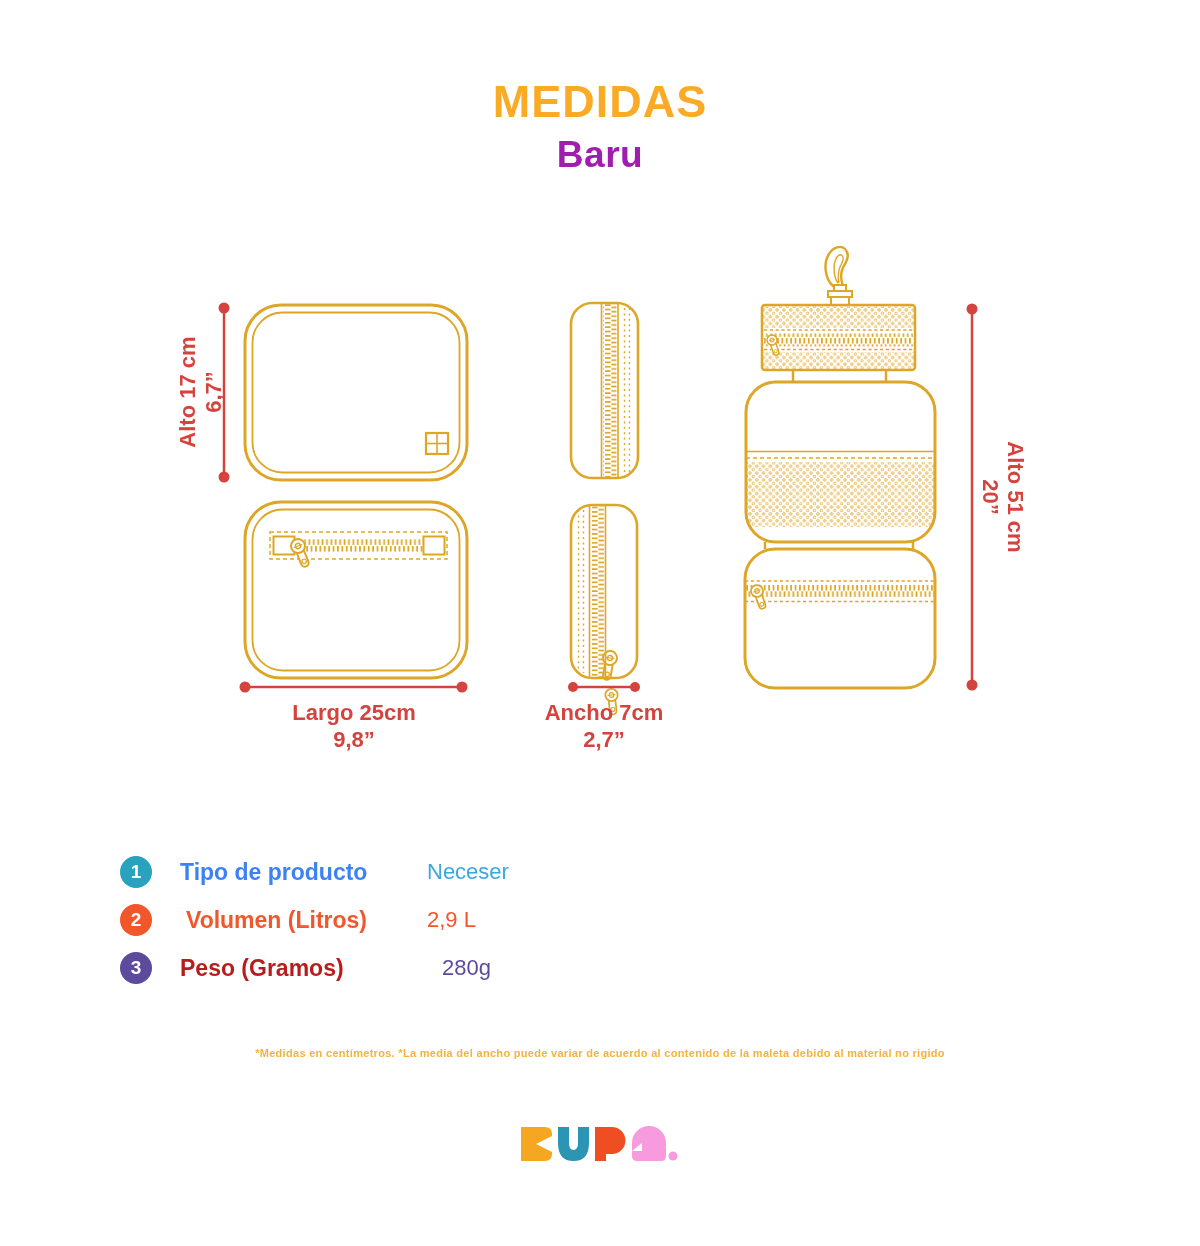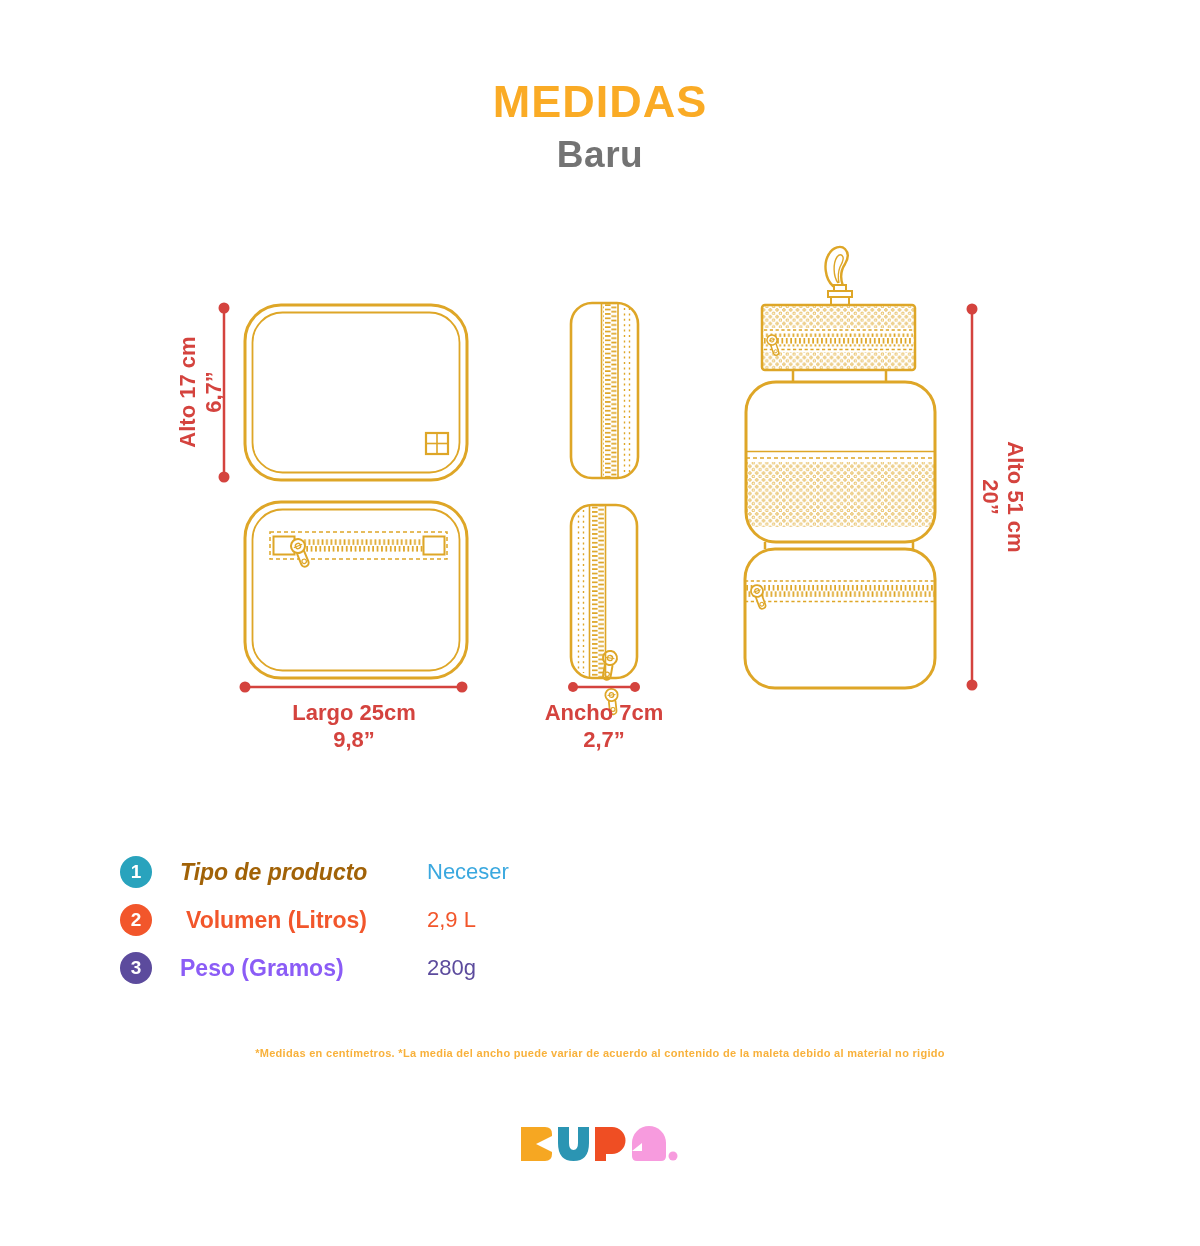--- a/index.html
+++ b/index.html
@@ -1,35 +1,35 @@
 <!DOCTYPE html>
 <html><head>
 <meta charset="utf-8">
 <style>
   html,body{margin:0;padding:0;background:#fff;}
   .page{position:relative;width:1200px;height:1246px;background:#ffffff;overflow:hidden;
         font-family:"Liberation Sans",sans-serif;}
   .page-title{position:absolute;top:76px;left:0;right:0;margin:0;text-align:center;
         font-size:45px;font-weight:800;letter-spacing:1px;color:#FAAB25;}
   .page-subtitle{position:absolute;top:134px;left:0;right:0;margin:0;text-align:center;
-        font-size:37px;font-weight:700;letter-spacing:0.5px;color:#737373;}
+        font-size:37px;font-weight:700;letter-spacing:0.5px;color:#a21caf;}
   .diagram{position:absolute;top:240px;left:0;}
   .diagram text{font-family:"Liberation Sans",sans-serif;font-weight:700;font-size:22px;fill:#D4433E;}
   .specs{position:absolute;left:0;top:0;width:100%;}
   .spec-row{position:absolute;left:120px;width:600px;height:32px;}
   .spec-num{position:absolute;left:0;top:0;width:32px;height:32px;border-radius:50%;
         color:#fff;font-size:19px;font-weight:700;display:flex;align-items:center;justify-content:center;}
   .spec-label{position:absolute;left:60px;top:0;height:32px;display:flex;align-items:center;
         font-size:23px;font-weight:700;}
   .spec-value{position:absolute;left:307px;top:0;height:32px;display:flex;align-items:center;
         font-size:22px;font-weight:400;}
   .row-1{top:856px;} .row-2{top:904px;} .row-3{top:952px;}
-  .row-1 .spec-num{background:#29A3BD;} .row-1 .spec-label{color:#a16207;font-style:italic;} .row-1 .spec-value{color:#3AA8DF;}
+  .row-1 .spec-num{background:#29A3BD;} .row-1 .spec-label{color:#3b82f6;} .row-1 .spec-value{color:#3AA8DF;}
   .row-2 .spec-num{background:#F2562B;} .row-2 .spec-label{color:#F2562B;margin-left:6px;} .row-2 .spec-value{color:#F2562B;text-align:center;}
-  .row-3 .spec-num{background:#5C4B9D;} .row-3 .spec-label{color:#8b5cf6;} .row-3 .spec-value{color:#5C4B9D;}
+  .row-3 .spec-num{background:#5C4B9D;} .row-3 .spec-label{color:#b91c1c;} .row-3 .spec-value{color:#5C4B9D;margin-left:15px;}
   .footnote{position:absolute;top:1041px;left:60px;right:60px;text-align:center;
         color:#F8B13B;font-size:11px;font-weight:700;line-height:24px;letter-spacing:0.3px;}
   .footnote span{display:block;white-space:pre-wrap;}
   .logo{position:absolute;left:521px;top:1123px;}
 </style>
 </head>
 <body>
 
 <div class="page">
 

